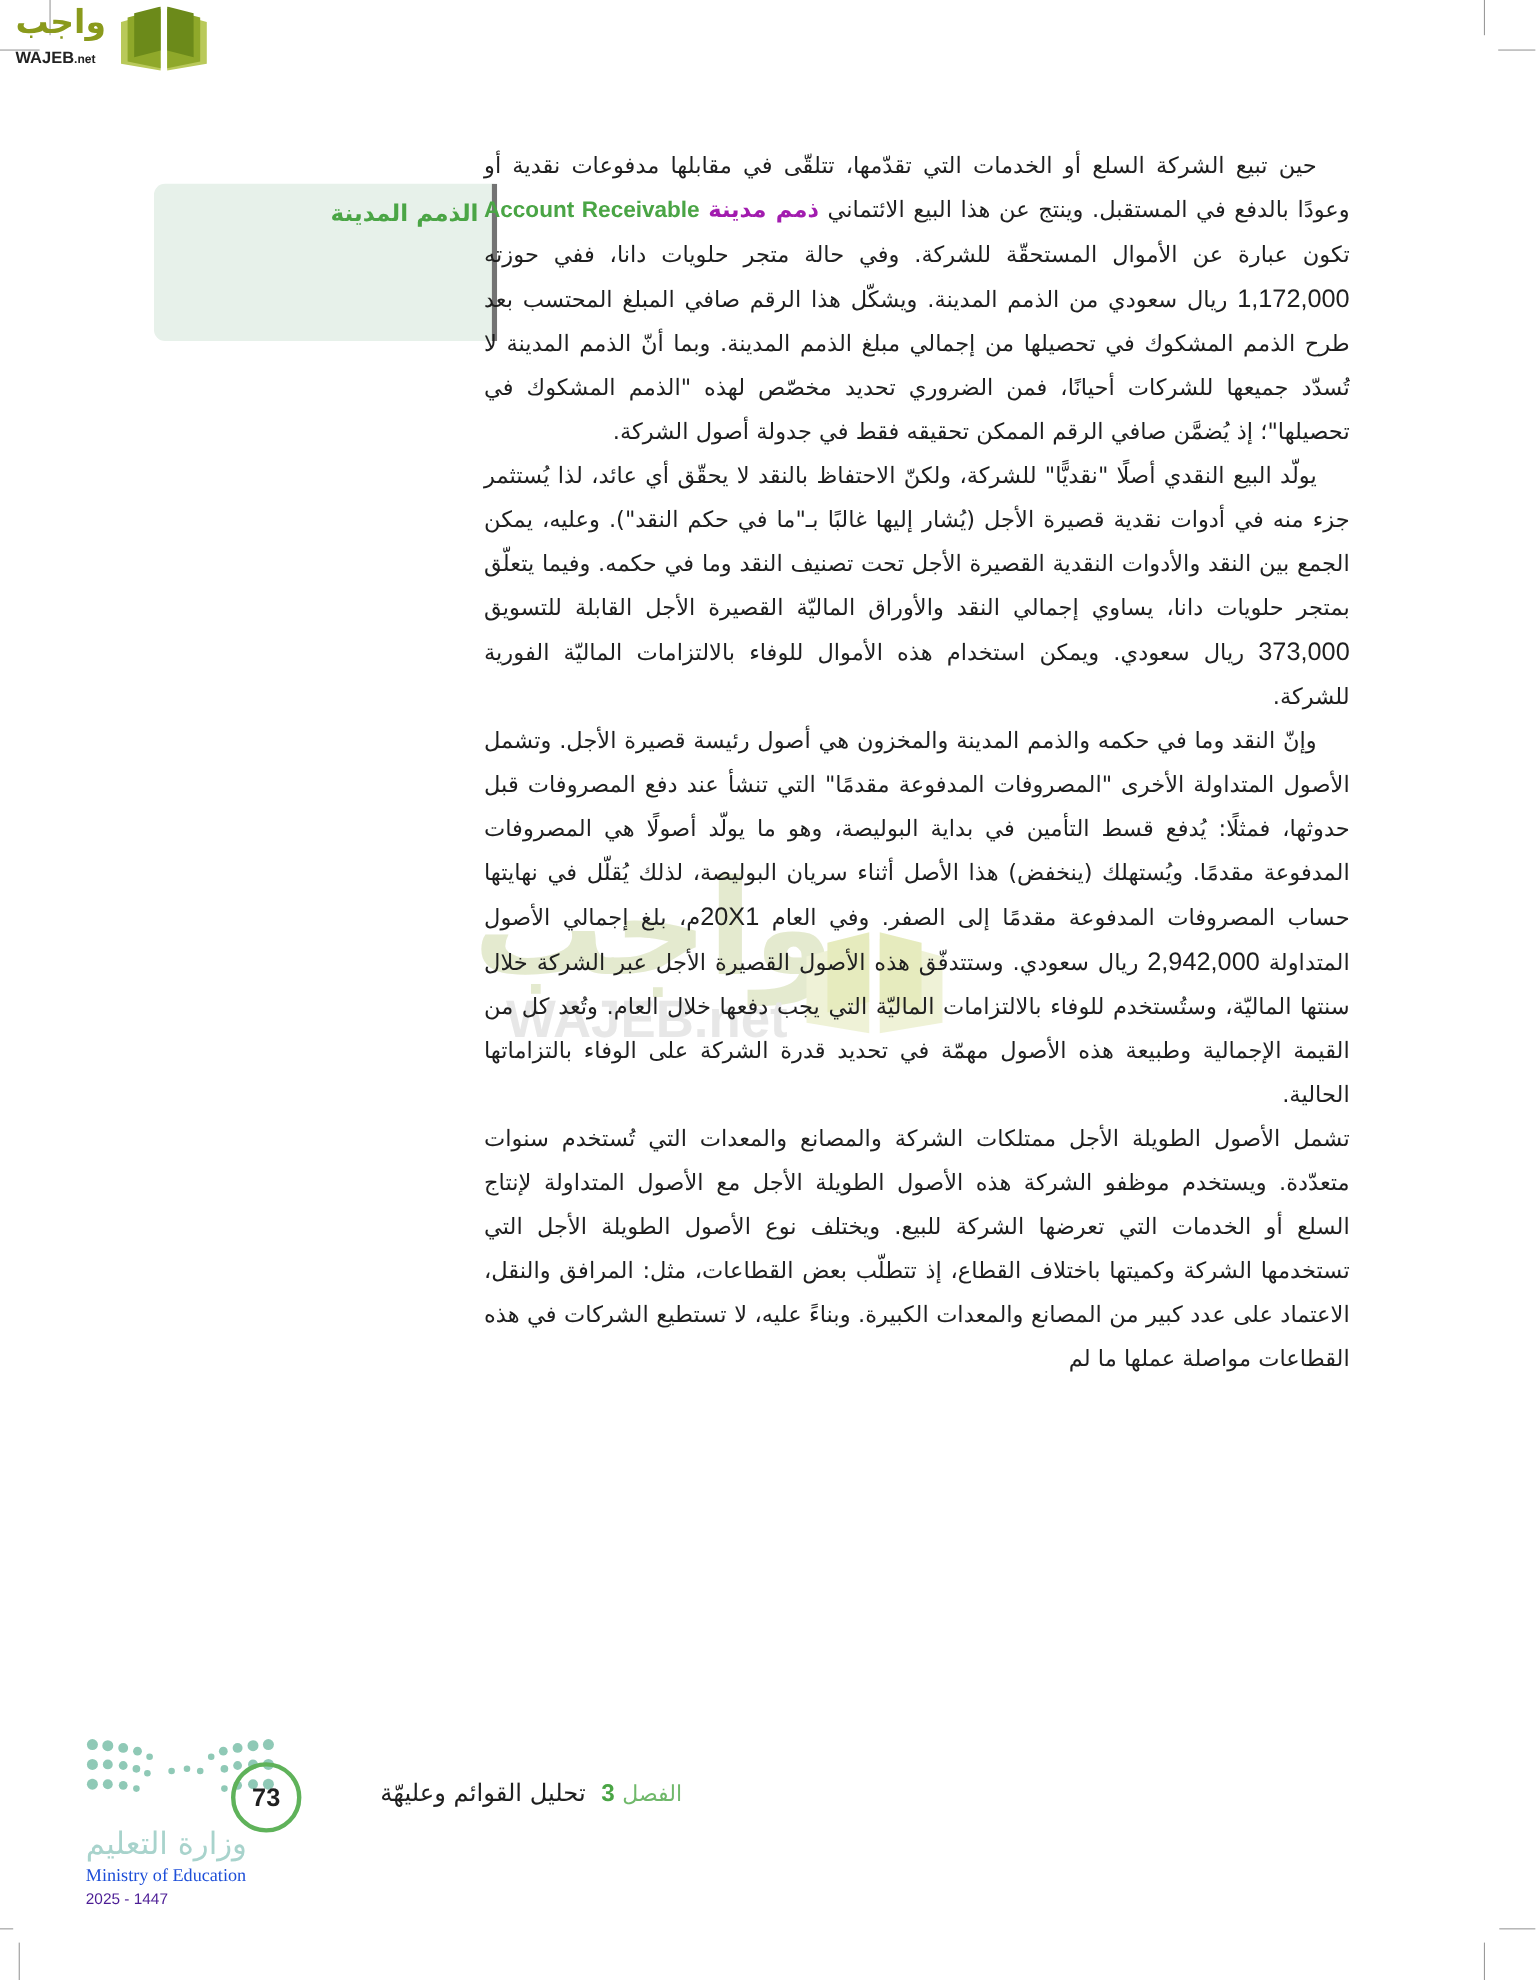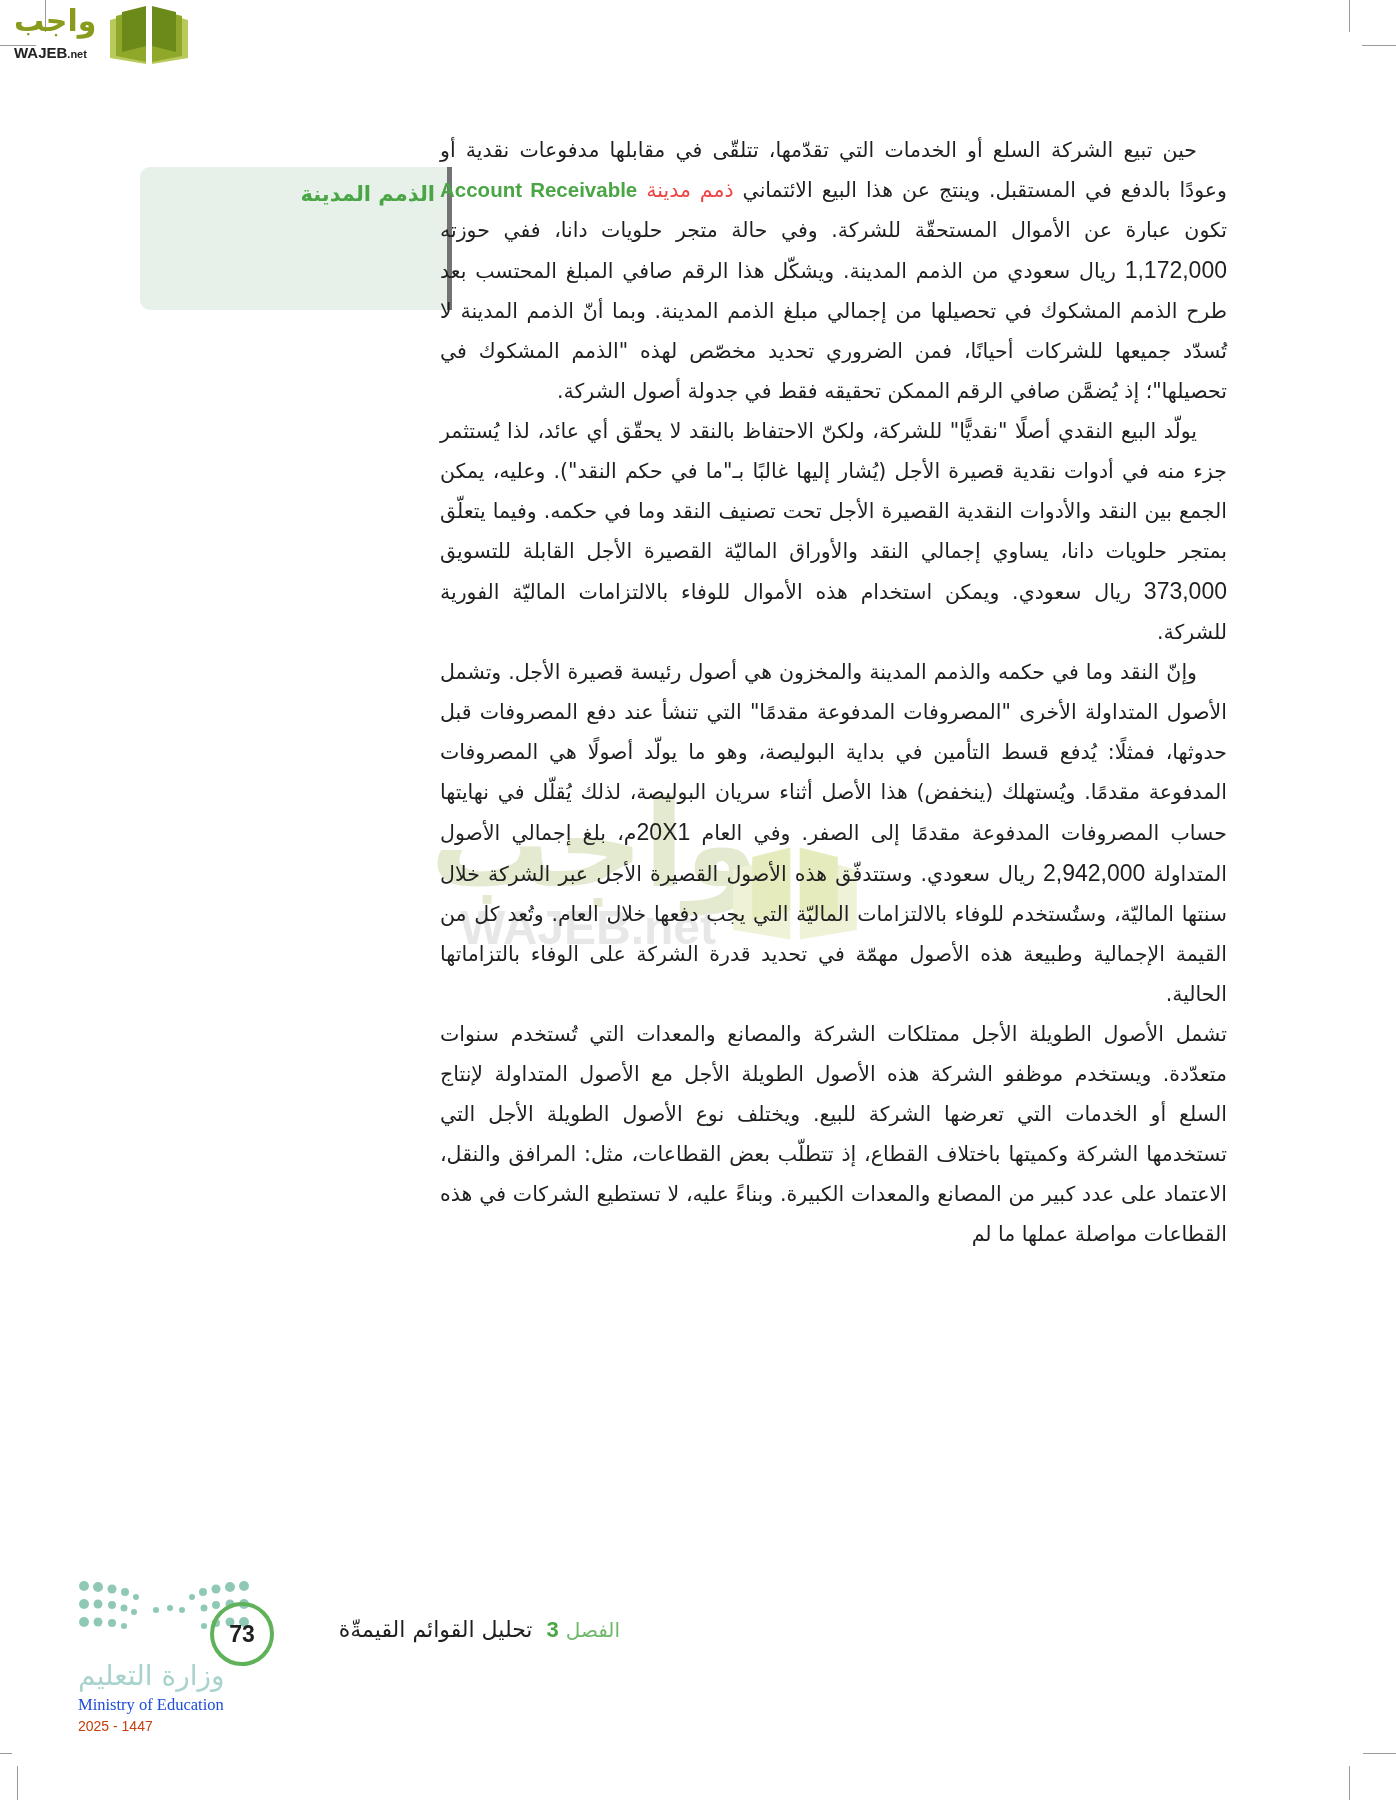--- a/index.html
+++ b/index.html
@@ -17,41 +17,41 @@
   .sidebar {
     position:absolute; left:140px; top:167px; width:312px; height:143px;
     background:#e7f1ea; border-radius:10px 0 0 10px;
     border-right:5px solid #737373; direction:rtl; box-sizing:border-box; padding:12px 12px 0 8px;
   }
   .sidebar-title { color:#4aa545; font-weight:bold; font-size:21px; line-height:30px; }
   .sidebar-body { font-size:18px; line-height:33px; color:#1f1f1f; }
 
   .main { position:absolute; left:440px; top:130px; width:787px; direction:rtl; text-align:justify; text-align-last:auto; }
   .para { font-size:20.5px; line-height:40px; margin:0; }
-  .para .hl { color:#ef4444; font-weight:normal; }
+  .para .hl { color:#a21caf; font-weight:bold; }
   .para .en-hl { color:#4aa545; font-weight:bold; font-family:"Liberation Sans", sans-serif; }
   .para .num { font-family:"Liberation Sans", sans-serif; font-size:23px; }
   .indent { text-indent:30px; }
   .h-ar { font-size:23px; font-weight:bold; line-height:40px; margin:22px 0 0 0; }
   .h-en { font-size:23px; font-weight:bold; line-height:40px; font-family:"Liberation Sans", sans-serif; margin:0; }
 
   .watermark { position:absolute; left:430px; top:790px; width:430px; height:200px; pointer-events:none; opacity:0.55; }
   .wm-text { position:absolute; left:0; top:0; font-size:120px; font-weight:bold; color:#cfd9a8; line-height:110px; }
   .wm-en { position:absolute; left:30px; top:110px; font-size:48px; font-weight:bold; color:#d4d4d4; font-family:"Liberation Sans", sans-serif; }
   .wm-book { position:absolute; left:300px; top:30px; }
 
   .footer { position:absolute; left:70px; top:1570px; width:560px; height:180px; }
   .dots { position:absolute; left:8px; top:10px; }
   .page-circle { position:absolute; left:140px; top:32px; width:56px; height:56px; border:4px solid #5fb25a; border-radius:50%; background:transparent; text-align:center; line-height:56px; font-weight:bold; font-size:23px; color:#1f1f1f; font-family:"Liberation Sans", sans-serif; }
   .chapter { position:absolute; left:180px; top:40px; width:300px; direction:rtl; font-size:22px; line-height:40px; white-space:nowrap; }
   .chapter .ch-word { color:#6fb86a; font-size:20px; }
   .chapter .ch-num { color:#4aa545; font-weight:bold; font-family:"Liberation Sans", sans-serif; }
   .ministry-ar { position:absolute; left:8px; top:88px; font-size:28px; color:#a8d3cc; line-height:36px; direction:rtl; width:172px; text-align:left; }
   .ministry-en { position:absolute; left:8px; top:125px; font-size:16.5px; color:#1d4ed8; font-family:Liberation Serif, serif; }
-  .ministry-yr { position:absolute; left:8px; top:148px; font-size:14px; color:#c2410c; font-family:"Liberation Sans", sans-serif; }
+  .ministry-yr { position:absolute; left:8px; top:148px; font-size:14px; color:#4c1d95; font-family:"Liberation Sans", sans-serif; }
 </style>
 </head>
 <body>
 
 <div class="crop" style="left:45px;top:0;width:1px;height:32px;"></div>
 <div class="crop" style="left:0;top:45px;width:36px;height:1px;"></div>
 <div class="crop" style="left:1349px;top:0;width:1px;height:32px;"></div>
 <div class="crop" style="left:1362px;top:45px;width:34px;height:1px;"></div>
 <div class="crop" style="left:0;top:1753px;width:12px;height:1px;"></div>
 <div class="crop" style="left:17px;top:1766px;width:1px;height:34px;"></div>
@@ -128,18 +128,18 @@
         <circle cx="126" cy="46" r="3"></circle>
       <circle cx="78" cy="30" r="3"></circle>
         <circle cx="92" cy="28" r="3"></circle>
         <circle cx="104" cy="30" r="3"></circle>
     </g>
   </svg>
   <div class="page-circle">73</div>
   <div class="chapter" style="left:250px;">
     <span class="ch-word">الفصل</span>
     <span class="ch-num">3</span>
-    &nbsp;<span>تحليل القوائم القيمةّة</span>
+    &nbsp;<span>تحليل القوائم وعليهّة</span>
   </div>
   <div class="ministry-ar">وزارة التعليم</div>
   <div class="ministry-en">Ministry of Education</div>
   <div class="ministry-yr">2025 - 1447</div>
 </div>
 
 </body></html>

